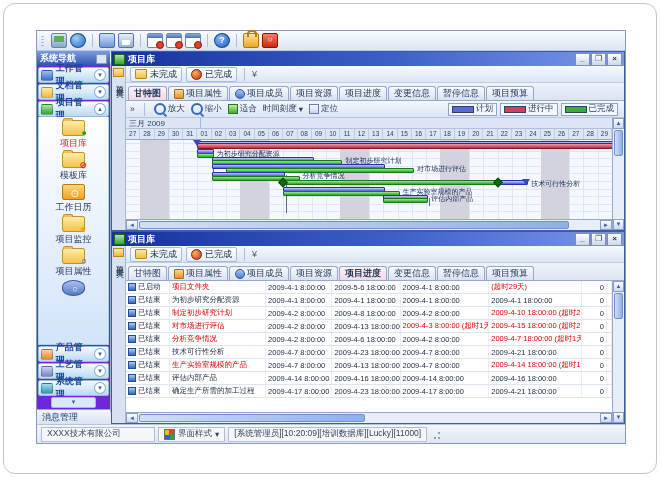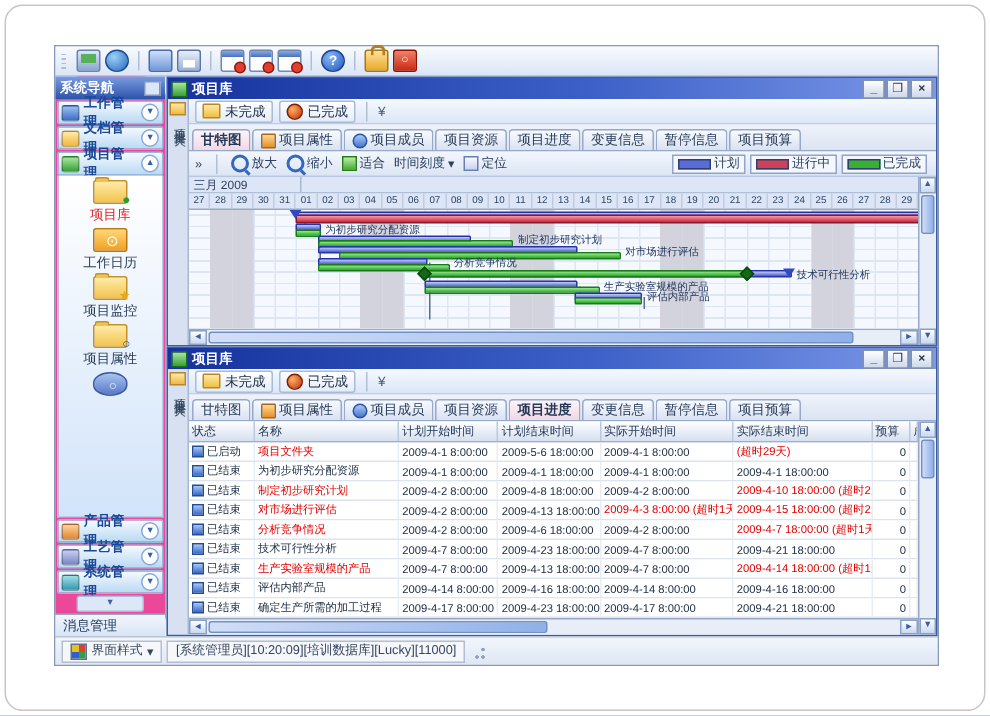--- a/index.html
+++ b/index.html
@@ -25,21 +25,21 @@
   .ti.save::after{content:"";position:absolute;left:3px;bottom:2px;right:3px;height:5px;background:#fdfdfd;}
   .ti.win{background:#fdfdfd;border:1px solid #7088b0;}
   .ti.win::before{content:"";position:absolute;left:0;right:0;top:0;height:4px;background:linear-gradient(#88aae0,#4870bc);}
   .ti.win::after{content:"";position:absolute;right:-2px;bottom:-2px;width:6px;height:6px;border-radius:50%;background:#e04030;border:1px solid #901808;}
   .ti.help{background:radial-gradient(circle at 5px 4px,#88b8f8,#2058c0);border-radius:50%;border:1px solid #1c448c;color:#fff;font-size:9px;font-weight:bold;text-align:center;line-height:13px;}
   .ti.lock{background:linear-gradient(#ffe29a,#e8a828);border:1px solid #a87818;}
   .ti.lock::before{content:"";position:absolute;left:3px;top:-4px;width:6px;height:5px;border:2px solid #b08020;border-bottom:none;border-radius:4px 4px 0 0;}
   .ti.stop{background:linear-gradient(#f08068,#cc2810);border:1px solid #8c1400;color:#fff;font-size:8px;text-align:center;line-height:12px;}
   
   .main{flex:1;display:flex;min-height:0;}
-  .sidebar{width:73px;background:#ec4899;border-right:1px solid #9cacc8;display:flex;flex-direction:column;border-radius:16px;}
+  .sidebar{width:73px;background:#6d28d9;border-right:1px solid #9cacc8;display:flex;flex-direction:column;border-radius:16px;}
   .side-header{height:15px;background:linear-gradient(#7c9ce0,#2c54ac);color:#fff;font-weight:bold;
        display:flex;align-items:center;justify-content:space-between;padding:0 3px;}
   .sh-btn{width:9px;height:8px;background:#dce6f6;border:1px solid #8098c0;}
   .group-hdr{height:14px;margin:1px 1px 0;background:linear-gradient(#f5f9fe,#badaf4);border:1px solid #9ab8dc;
        border-radius:2px;display:flex;align-items:center;gap:3px;padding:0 2px;color:#1a4898;font-weight:bold;}
   .gi{width:10px;height:9px;border-radius:2px;border:1px solid rgba(0,0,0,.25);}
   .gi.work-icon{background:linear-gradient(#9cc0f0,#3a70c8);}
   .gi.doc-icon{background:linear-gradient(#ffe9a8,#f0b840);}
   .gi.project-icon{background:linear-gradient(#a8e8a0,#38a038);}
   .gi.product-icon{background:linear-gradient(#ffd0a0,#e08830);}
@@ -196,20 +196,24 @@
             <span class="gi project-icon"></span>
             <span>项目管理</span>
             <span class="chev">▴</span>
           </div>
           <div class="group-body">
             <div class="nav-item sel">
               <span class="nav-icon fold ov-green"></span>
               <span class="nav-label">项目库</span>
             </div>
             <div class="nav-item">
+              <span class="nav-icon fold ov-red"></span>
+              <span class="nav-label">模板库</span>
+            </div>
+            <div class="nav-item">
               <span class="nav-icon cal"></span>
               <span class="nav-label">工作日历</span>
             </div>
             <div class="nav-item">
               <span class="nav-icon fold ov-star"></span>
               <span class="nav-label">项目监控</span>
             </div>
             <div class="nav-item">
               <span class="nav-icon fold ov-mag"></span>
               <span class="nav-label">项目属性</span>
@@ -515,30 +519,20 @@
                 </div>
                 <div class="tab">
                   <span>暂停信息</span>
                 </div>
                 <div class="tab">
                   <span>项目预算</span>
                 </div>
               </div>
             <div style="flex:1;display:flex;min-height:0;">
               <div class="table-area">
-                <div class="thead" id="thead">
-                    <div class="th" style="width: 42px;">状态</div>
-                    <div class="th" style="width: 98px;">名称</div>
-                    <div class="th" style="width: 66px;">计划开始时间</div>
-                    <div class="th" style="width: 68px;">计划结束时间</div>
-                    <div class="th" style="width: 90px;">实际开始时间</div>
-                    <div class="th" style="width: 94px;">实际结束时间</div>
-                    <div class="th" style="width: 22px;">预算</div>
-                    <div class="th" style="flex: 1 1 0%;">成</div>
-                  </div>
                 <div class="tbody" id="tbody">
                     <div class="trow">
                       <div class="td" style="width: 42px;">
                         <span class="row-ic"></span>
                         <span>已启动</span>
                       </div>
                       <div class="td red" style="width: 98px;">项目文件夹</div>
                       <div class="td" style="width: 66px;">2009-4-1 8:00:00</div>
                       <div class="td" style="width: 68px;">2009-5-6 18:00:00</div>
                       <div class="td" style="width: 90px;">2009-4-1 8:00:00</div>
@@ -665,20 +659,21 @@
                 <span class="sb-btn">▼</span>
               </div>
             </div>
           </div>
         </div>
       </div>
     </div>
   </div>
 
   <div class="statusbar">
+    <span class="sb-cell" style="width:102px;">XXXX技术有限公司</span>
     <span class="sb-cell">
       <span class="style-ic"></span>
       <span>界面样式</span>
       <span style="margin-left:3px;">▾</span>
     </span>
     <span class="sb-cell">[系统管理员][10:20:09][培训数据库][Lucky][11000]</span>
     <span class="gripc"></span>
   </div>
 </div>
 

